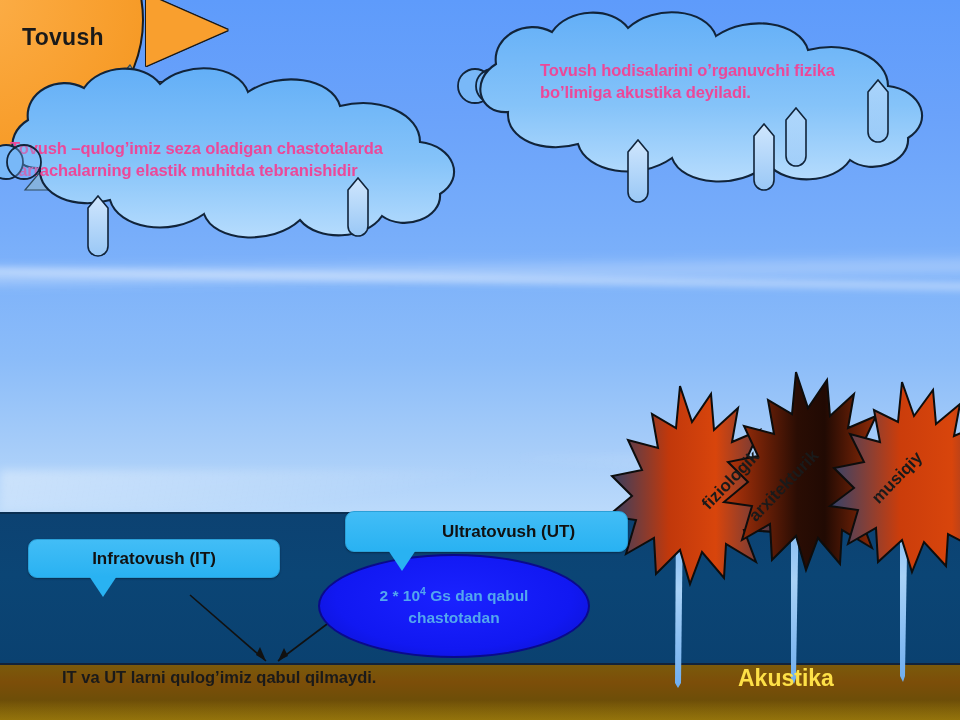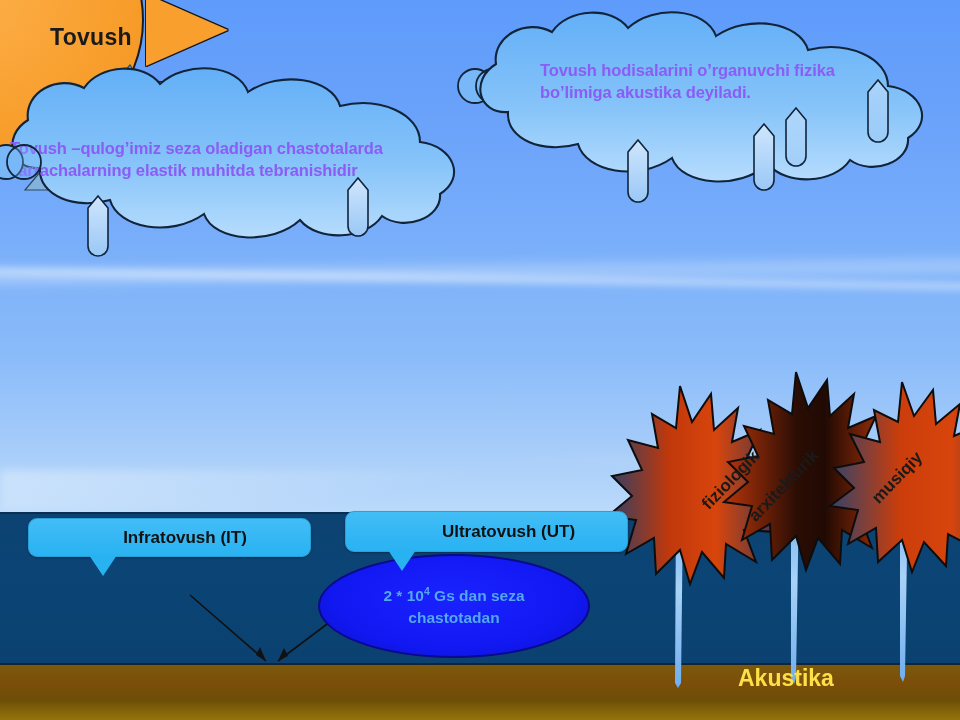--- a/index.html
+++ b/index.html
@@ -69,47 +69,46 @@
   }
   .tri-orange-mid{
     position:absolute;left:33px;top:98px;width:0;height:0;
     border-left:29px solid transparent;border-right:29px solid transparent;
     border-top:44px solid #F79C2B;
     filter:drop-shadow(1px 0 0 #1b1b1b) drop-shadow(-1px 0 0 #1b1b1b);
   }
   .title-tovush{
     position:absolute;left:22px;top:24px;font-size:23px;font-weight:bold;color:#1a1a1a;
     letter-spacing:.3px;
-    margin-left:28px;
   }
 
   
   .cloudwrap{position:absolute;}
   .cloud-text{
-    position:absolute;color:#8b5cf6;font-weight:bold;line-height:1.32;
+    position:absolute;color:#ec4899;font-weight:bold;line-height:1.32;
     letter-spacing:-.1px;
   }
   #cloudL{left:-20px;top:58px;}
   #cloudL .cloud-text{left:30px;top:80px;width:470px;font-size:16.5px;}
   #cloudR{left:450px;top:-20px;}
   #cloudR .cloud-text{left:90px;top:80px;width:370px;font-size:16.5px;}
 
   
   .callout{
     position:absolute;background:linear-gradient(180deg,#42BDF6 0%,#29B2F2 100%);
     border:1px solid #2aa0d8;border-radius:9px;
     display:flex;align-items:center;justify-content:center;
     color:#111;font-weight:bold;box-shadow:0 1px 2px rgba(0,0,0,.35);
   }
   .callout .tail{
     position:absolute;bottom:-20px;width:0;height:0;
     border-left:14px solid transparent;border-right:14px solid transparent;
     border-top:21px solid #29B2F2;
   }
-  #calloutIT{left:28px;top:518px;width:250px;height:37px;font-size:17px;padding-left:31px;}
+  #calloutIT{left:28px;top:539px;width:250px;height:37px;font-size:17px;}
   #calloutIT .tail{left:60px;}
   #calloutUT{left:345px;top:511px;width:237px;height:39px;font-size:17px;padding-left:44px;}
   #calloutUT .tail{left:42px;}
 
   
   .ellipse{
     position:absolute;border-radius:50%;
     background:radial-gradient(ellipse at 50% 42%,#1a22ff 0%,#1118f2 62%,#0b10c4 100%);
     border:2px solid #0a0a8a;
     display:flex;align-items:center;justify-content:center;text-align:center;
@@ -270,30 +269,31 @@
   <svg width="300" height="130" style="position:absolute;left:190px;top:585px;">
     <line x1="0" y1="10" x2="76" y2="76" stroke="#111" stroke-width="1.6"></line>
     <polygon points="76,76 66,70 70,62" fill="#111"></polygon>
     <line x1="157" y1="24" x2="88" y2="76" stroke="#111" stroke-width="1.6"></line>
     <polygon points="88,76 98,71 94,63" fill="#111"></polygon>
   </svg>
 
 
   <div class="ellipse" id="ellipseUT">
     <div>
-      <span>2 * 10</span><span class="sup">4</span><span> Gs dan seza</span><br>
+      <span>2 * 10</span><span class="sup">4</span><span> Gs dan qabul</span><br>
       <span>chastotadan</span>
     </div>
   </div>
 
   <div class="callout" id="calloutIT">
     <span>Infratovush (IT)</span>
     <span class="tail"></span>
   </div>
 
   <div class="callout" id="calloutUT">
     <span>Ultratovush (UT)</span>
     <span class="tail"></span>
   </div>
 
+  <div class="ground-caption">IT va UT larni qulog’imiz qabul qilmaydi.</div>
   <div class="akustika">Akustika</div>
 
 </div>
 
 </body></html>

